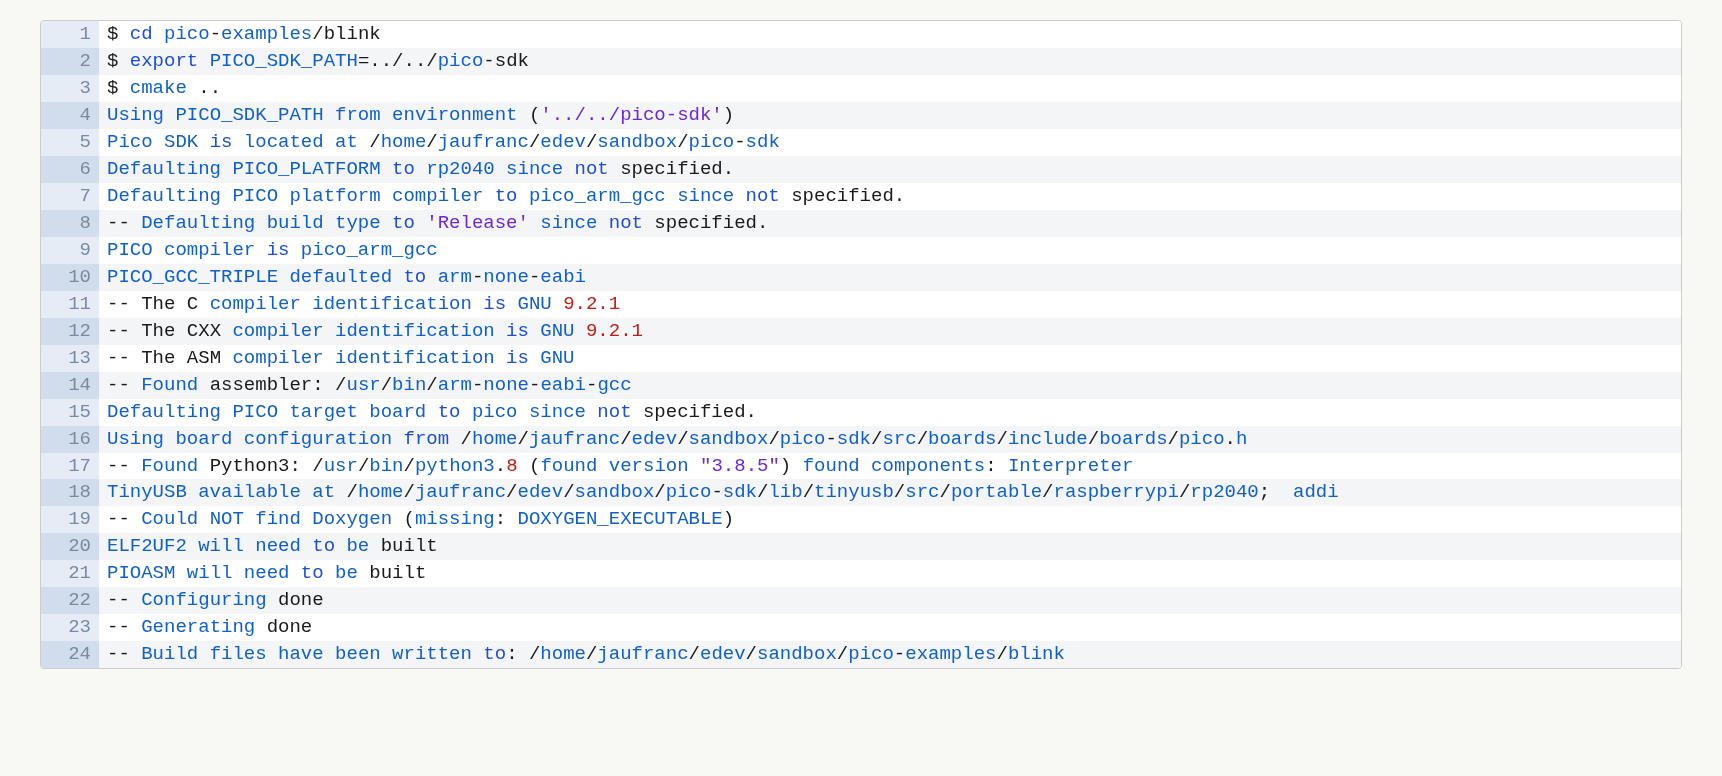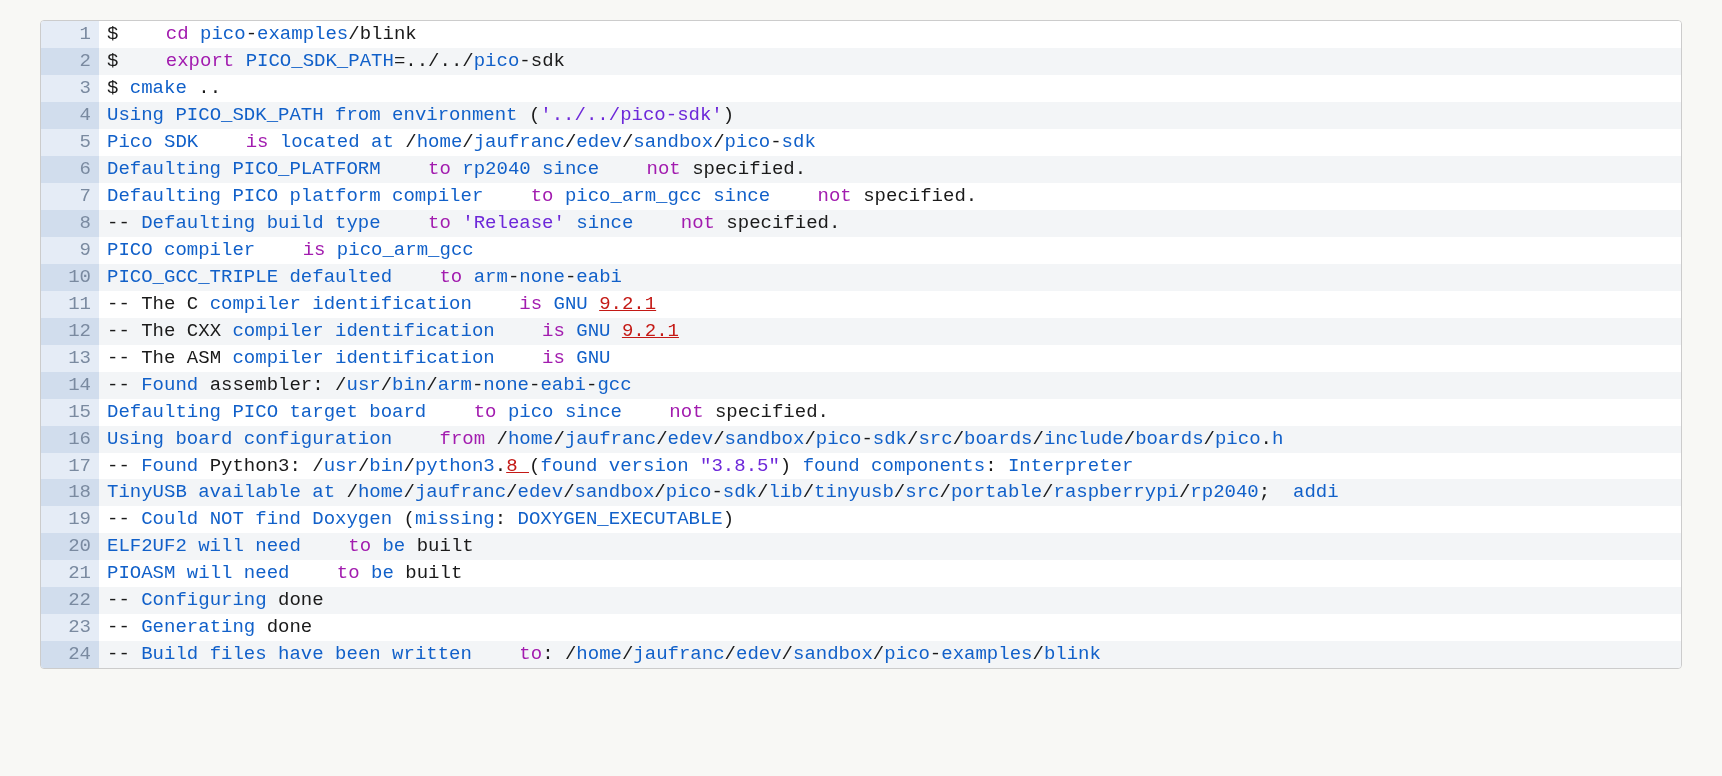--- a/index.html
+++ b/index.html
@@ -32,20 +32,20 @@
   }
   .code-row.even .gutter { background: rgba(180, 200, 230, 0.55); }
   .line {
     padding: 0 8px;
     flex: 1 1 auto;
     overflow: hidden;
     text-overflow: clip;
   }
   .t-black   { color: #1a1a1a; }
   .t-blue    { color: #1160c9; }
-  .t-purple  { color: #a21caf; margin-left: 36px; }
+  .t-purple  { color: #1d4ed8; }
   .t-green   { color: #6d28d9; }
-  .t-red     { color: #c41a16; text-decoration: underline; }
+  .t-red     { color: #c41a16; }
 </style>
 </head>
 <body>
 
 <div class="code-block" id="code-block"><div class="code-row odd"><div class="gutter">1</div><div class="line"><span class="t-black">$ </span><span class="t-purple">cd </span><span class="t-blue">pico</span><span class="t-black">-</span><span class="t-blue">examples</span><span class="t-black">/</span><span class="t-black">blink</span></div></div><div class="code-row even"><div class="gutter">2</div><div class="line"><span class="t-black">$ </span><span class="t-purple">export </span><span class="t-blue">PICO_SDK_PATH</span><span class="t-black">=</span><span class="t-black">.</span><span class="t-black">.</span><span class="t-black">/</span><span class="t-black">.</span><span class="t-black">.</span><span class="t-black">/</span><span class="t-blue">pico</span><span class="t-black">-</span><span class="t-black">sdk</span></div></div><div class="code-row odd"><div class="gutter">3</div><div class="line"><span class="t-black">$ </span><span class="t-blue">cmake </span><span class="t-black">..</span></div></div><div class="code-row even"><div class="gutter">4</div><div class="line"><span class="t-blue">Using </span><span class="t-blue">PICO_SDK_PATH </span><span class="t-blue">from </span><span class="t-blue">environment </span><span class="t-black">(</span><span class="t-green">'../../pico-sdk'</span><span class="t-black">)</span></div></div><div class="code-row odd"><div class="gutter">5</div><div class="line"><span class="t-blue">Pico </span><span class="t-blue">SDK </span><span class="t-purple">is </span><span class="t-blue">located </span><span class="t-blue">at </span><span class="t-black">/</span><span class="t-blue">home</span><span class="t-black">/</span><span class="t-blue">jaufranc</span><span class="t-black">/</span><span class="t-blue">edev</span><span class="t-black">/</span><span class="t-blue">sandbox</span><span class="t-black">/</span><span class="t-blue">pico</span><span class="t-black">-</span><span class="t-blue">sdk</span></div></div><div class="code-row even"><div class="gutter">6</div><div class="line"><span class="t-blue">Defaulting </span><span class="t-blue">PICO_PLATFORM </span><span class="t-purple">to </span><span class="t-blue">rp2040 </span><span class="t-blue">since </span><span class="t-purple">not </span><span class="t-black">specified</span><span class="t-black">.</span></div></div><div class="code-row odd"><div class="gutter">7</div><div class="line"><span class="t-blue">Defaulting </span><span class="t-blue">PICO </span><span class="t-blue">platform </span><span class="t-blue">compiler </span><span class="t-purple">to </span><span class="t-blue">pico_arm_gcc </span><span class="t-blue">since </span><span class="t-purple">not </span><span class="t-black">specified</span><span class="t-black">.</span></div></div><div class="code-row even"><div class="gutter">8</div><div class="line"><span class="t-black">-- </span><span class="t-blue">Defaulting </span><span class="t-blue">build </span><span class="t-blue">type </span><span class="t-purple">to </span><span class="t-green">'Release' </span><span class="t-blue">since </span><span class="t-purple">not </span><span class="t-black">specified</span><span class="t-black">.</span></div></div><div class="code-row odd"><div class="gutter">9</div><div class="line"><span class="t-blue">PICO </span><span class="t-blue">compiler </span><span class="t-purple">is </span><span class="t-blue">pico_arm_gcc</span></div></div><div class="code-row even"><div class="gutter">10</div><div class="line"><span class="t-blue">PICO_GCC_TRIPLE </span><span class="t-blue">defaulted </span><span class="t-purple">to </span><span class="t-blue">arm</span><span class="t-black">-</span><span class="t-blue">none</span><span class="t-black">-</span><span class="t-blue">eabi</span></div></div><div class="code-row odd"><div class="gutter">11</div><div class="line"><span class="t-black">-- </span><span class="t-black">The </span><span class="t-black">C </span><span class="t-blue">compiler </span><span class="t-blue">identification </span><span class="t-purple">is </span><span class="t-blue">GNU </span><span class="t-red">9.2.1</span></div></div><div class="code-row even"><div class="gutter">12</div><div class="line"><span class="t-black">-- </span><span class="t-black">The </span><span class="t-black">CXX </span><span class="t-blue">compiler </span><span class="t-blue">identification </span><span class="t-purple">is </span><span class="t-blue">GNU </span><span class="t-red">9.2.1</span></div></div><div class="code-row odd"><div class="gutter">13</div><div class="line"><span class="t-black">-- </span><span class="t-black">The </span><span class="t-black">ASM </span><span class="t-blue">compiler </span><span class="t-blue">identification </span><span class="t-purple">is </span><span class="t-blue">GNU</span></div></div><div class="code-row even"><div class="gutter">14</div><div class="line"><span class="t-black">-- </span><span class="t-blue">Found </span><span class="t-black">assembler</span><span class="t-black">: </span><span class="t-black">/</span><span class="t-blue">usr</span><span class="t-black">/</span><span class="t-blue">bin</span><span class="t-black">/</span><span class="t-blue">arm</span><span class="t-black">-</span><span class="t-blue">none</span><span class="t-black">-</span><span class="t-blue">eabi</span><span class="t-black">-</span><span class="t-blue">gcc</span></div></div><div class="code-row odd"><div class="gutter">15</div><div class="line"><span class="t-blue">Defaulting </span><span class="t-blue">PICO </span><span class="t-blue">target </span><span class="t-blue">board </span><span class="t-purple">to </span><span class="t-blue">pico </span><span class="t-blue">since </span><span class="t-purple">not </span><span class="t-black">specified</span><span class="t-black">.</span></div></div><div class="code-row even"><div class="gutter">16</div><div class="line"><span class="t-blue">Using </span><span class="t-blue">board </span><span class="t-blue">configuration </span><span class="t-purple">from </span><span class="t-black">/</span><span class="t-blue">home</span><span class="t-black">/</span><span class="t-blue">jaufranc</span><span class="t-black">/</span><span class="t-blue">edev</span><span class="t-black">/</span><span class="t-blue">sandbox</span><span class="t-black">/</span><span class="t-blue">pico</span><span class="t-black">-</span><span class="t-blue">sdk</span><span class="t-black">/</span><span class="t-blue">src</span><span class="t-black">/</span><span class="t-blue">boards</span><span class="t-black">/</span><span class="t-blue">include</span><span class="t-black">/</span><span class="t-blue">boards</span><span class="t-black">/</span><span class="t-blue">pico</span><span class="t-black">.</span><span class="t-blue">h</span></div></div><div class="code-row odd"><div class="gutter">17</div><div class="line"><span class="t-black">-- </span><span class="t-blue">Found </span><span class="t-black">Python3</span><span class="t-black">: </span><span class="t-black">/</span><span class="t-blue">usr</span><span class="t-black">/</span><span class="t-blue">bin</span><span class="t-black">/</span><span class="t-blue">python3</span><span class="t-black">.</span><span class="t-red">8 </span><span class="t-black">(</span><span class="t-blue">found </span><span class="t-blue">version </span><span class="t-green">"3.8.5"</span><span class="t-black">) </span><span class="t-blue">found </span><span class="t-blue">components</span><span class="t-black">: </span><span class="t-blue">Interpreter</span></div></div><div class="code-row even"><div class="gutter">18</div><div class="line"><span class="t-blue">TinyUSB </span><span class="t-blue">available </span><span class="t-blue">at </span><span class="t-black">/</span><span class="t-blue">home</span><span class="t-black">/</span><span class="t-blue">jaufranc</span><span class="t-black">/</span><span class="t-blue">edev</span><span class="t-black">/</span><span class="t-blue">sandbox</span><span class="t-black">/</span><span class="t-blue">pico</span><span class="t-black">-</span><span class="t-blue">sdk</span><span class="t-black">/</span><span class="t-blue">lib</span><span class="t-black">/</span><span class="t-blue">tinyusb</span><span class="t-black">/</span><span class="t-blue">src</span><span class="t-black">/</span><span class="t-blue">portable</span><span class="t-black">/</span><span class="t-blue">raspberrypi</span><span class="t-black">/</span><span class="t-blue">rp2040</span><span class="t-black">; </span><span class="t-blue"> addi</span></div></div><div class="code-row odd"><div class="gutter">19</div><div class="line"><span class="t-black">-- </span><span class="t-blue">Could </span><span class="t-blue">NOT </span><span class="t-blue">find </span><span class="t-blue">Doxygen </span><span class="t-black">(</span><span class="t-blue">missing</span><span class="t-black">: </span><span class="t-blue">DOXYGEN_EXECUTABLE</span><span class="t-black">)</span></div></div><div class="code-row even"><div class="gutter">20</div><div class="line"><span class="t-blue">ELF2UF2 </span><span class="t-blue">will </span><span class="t-blue">need </span><span class="t-purple">to </span><span class="t-blue">be </span><span class="t-black">built</span></div></div><div class="code-row odd"><div class="gutter">21</div><div class="line"><span class="t-blue">PIOASM </span><span class="t-blue">will </span><span class="t-blue">need </span><span class="t-purple">to </span><span class="t-blue">be </span><span class="t-black">built</span></div></div><div class="code-row even"><div class="gutter">22</div><div class="line"><span class="t-black">-- </span><span class="t-blue">Configuring </span><span class="t-black">done</span></div></div><div class="code-row odd"><div class="gutter">23</div><div class="line"><span class="t-black">-- </span><span class="t-blue">Generating </span><span class="t-black">done</span></div></div><div class="code-row even"><div class="gutter">24</div><div class="line"><span class="t-black">-- </span><span class="t-blue">Build </span><span class="t-blue">files </span><span class="t-blue">have </span><span class="t-blue">been </span><span class="t-blue">written </span><span class="t-purple">to</span><span class="t-black">: </span><span class="t-black">/</span><span class="t-blue">home</span><span class="t-black">/</span><span class="t-blue">jaufranc</span><span class="t-black">/</span><span class="t-blue">edev</span><span class="t-black">/</span><span class="t-blue">sandbox</span><span class="t-black">/</span><span class="t-blue">pico</span><span class="t-black">-</span><span class="t-blue">examples</span><span class="t-black">/</span><span class="t-blue">blink</span></div></div></div>
 
 </body></html>

